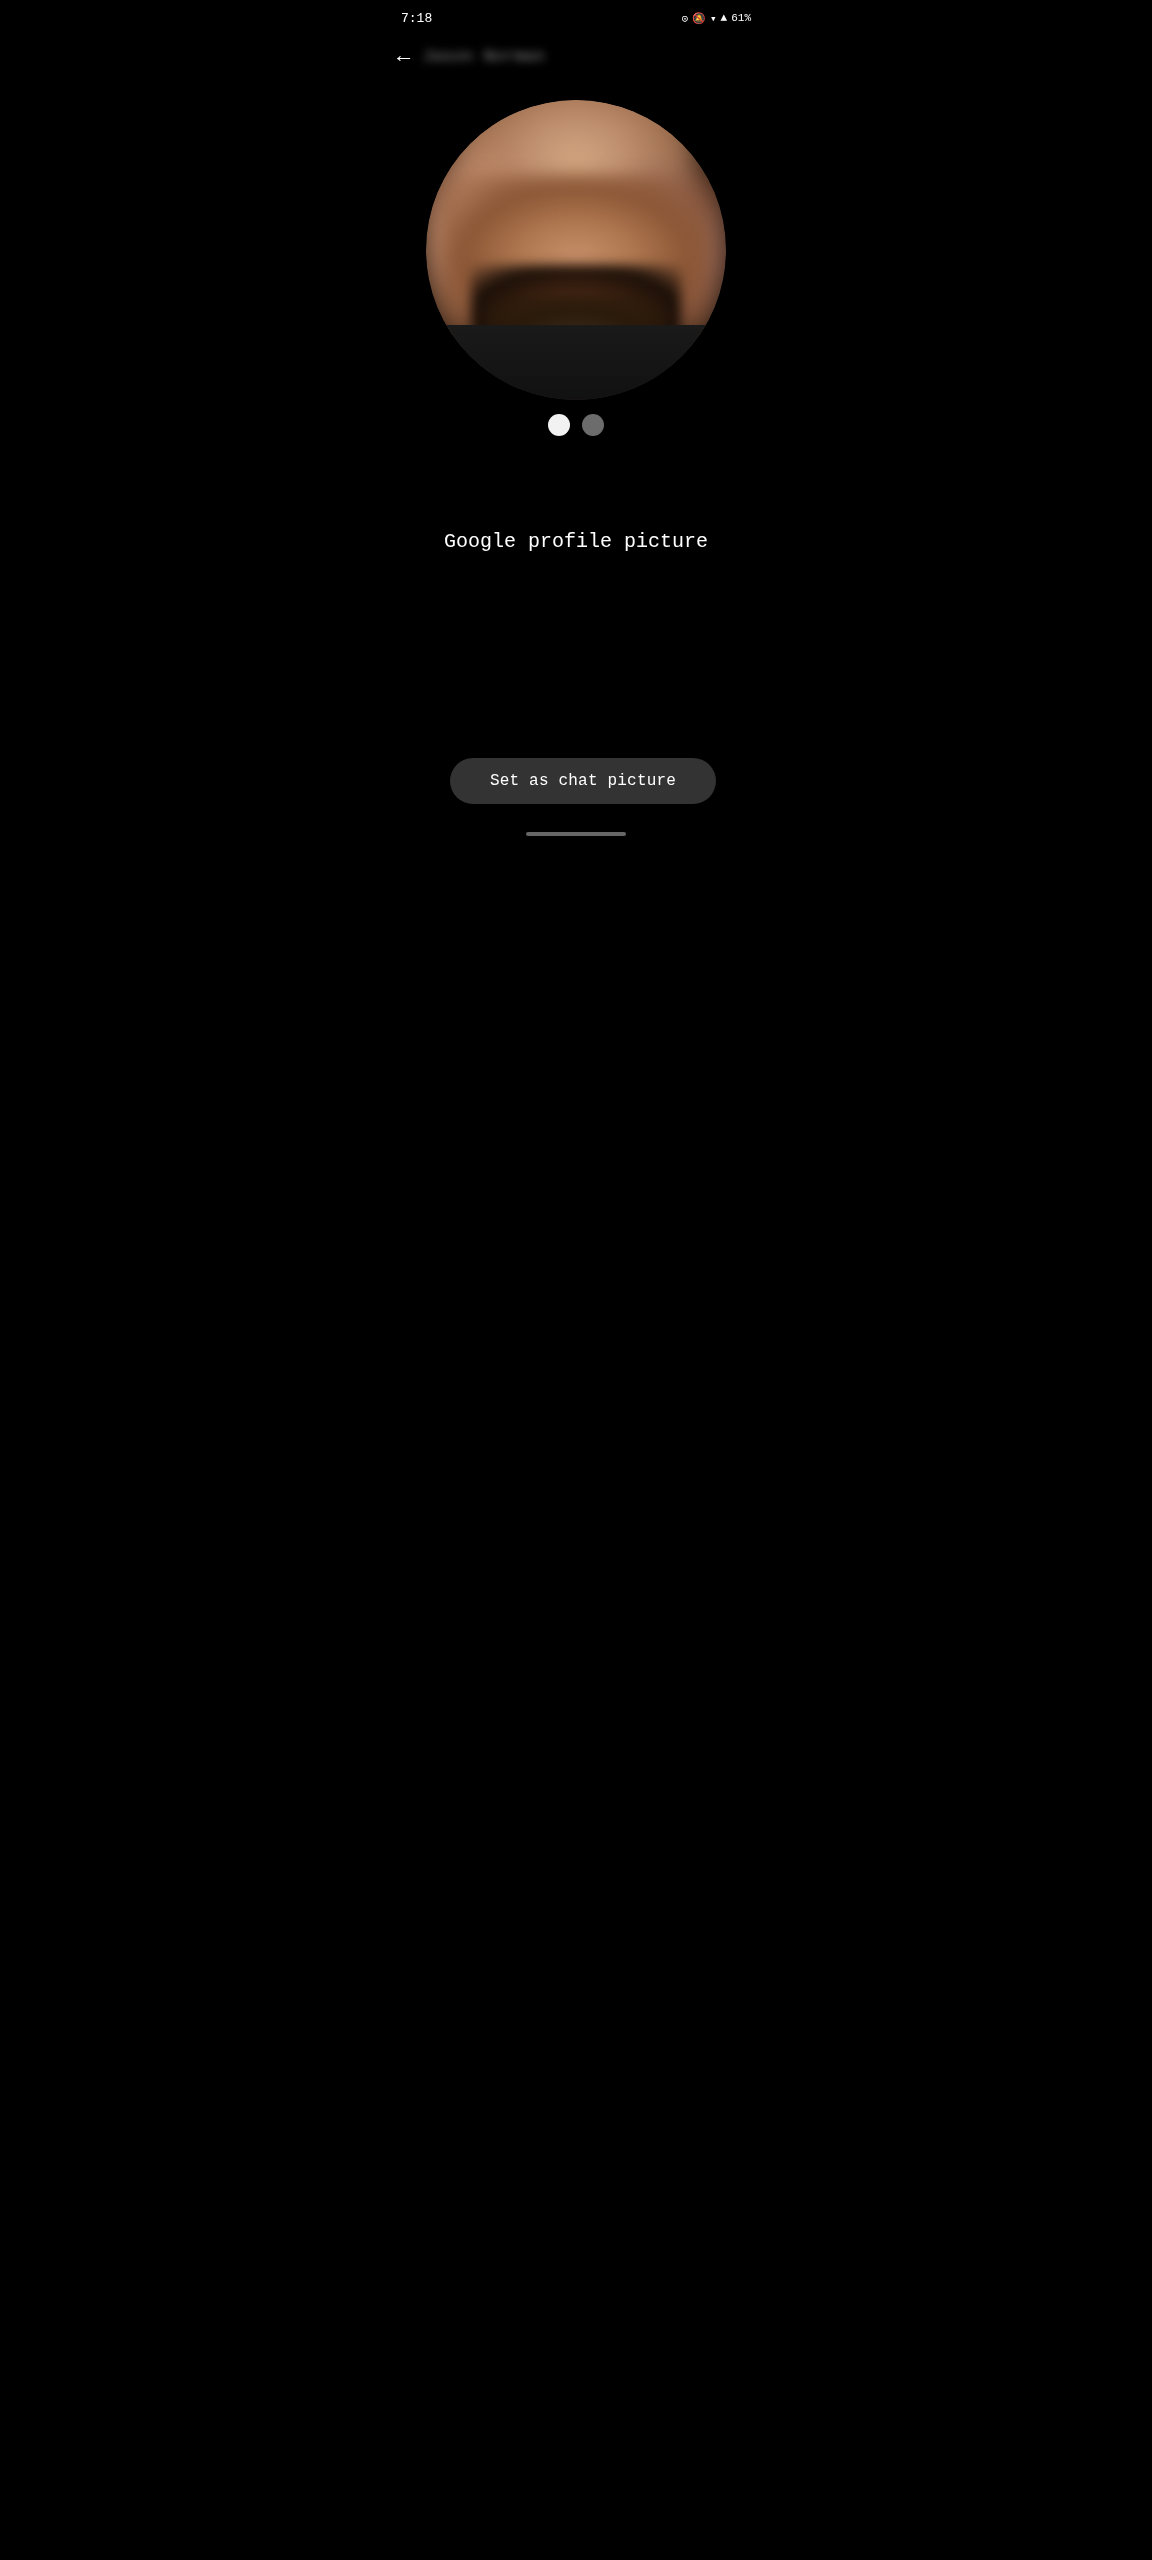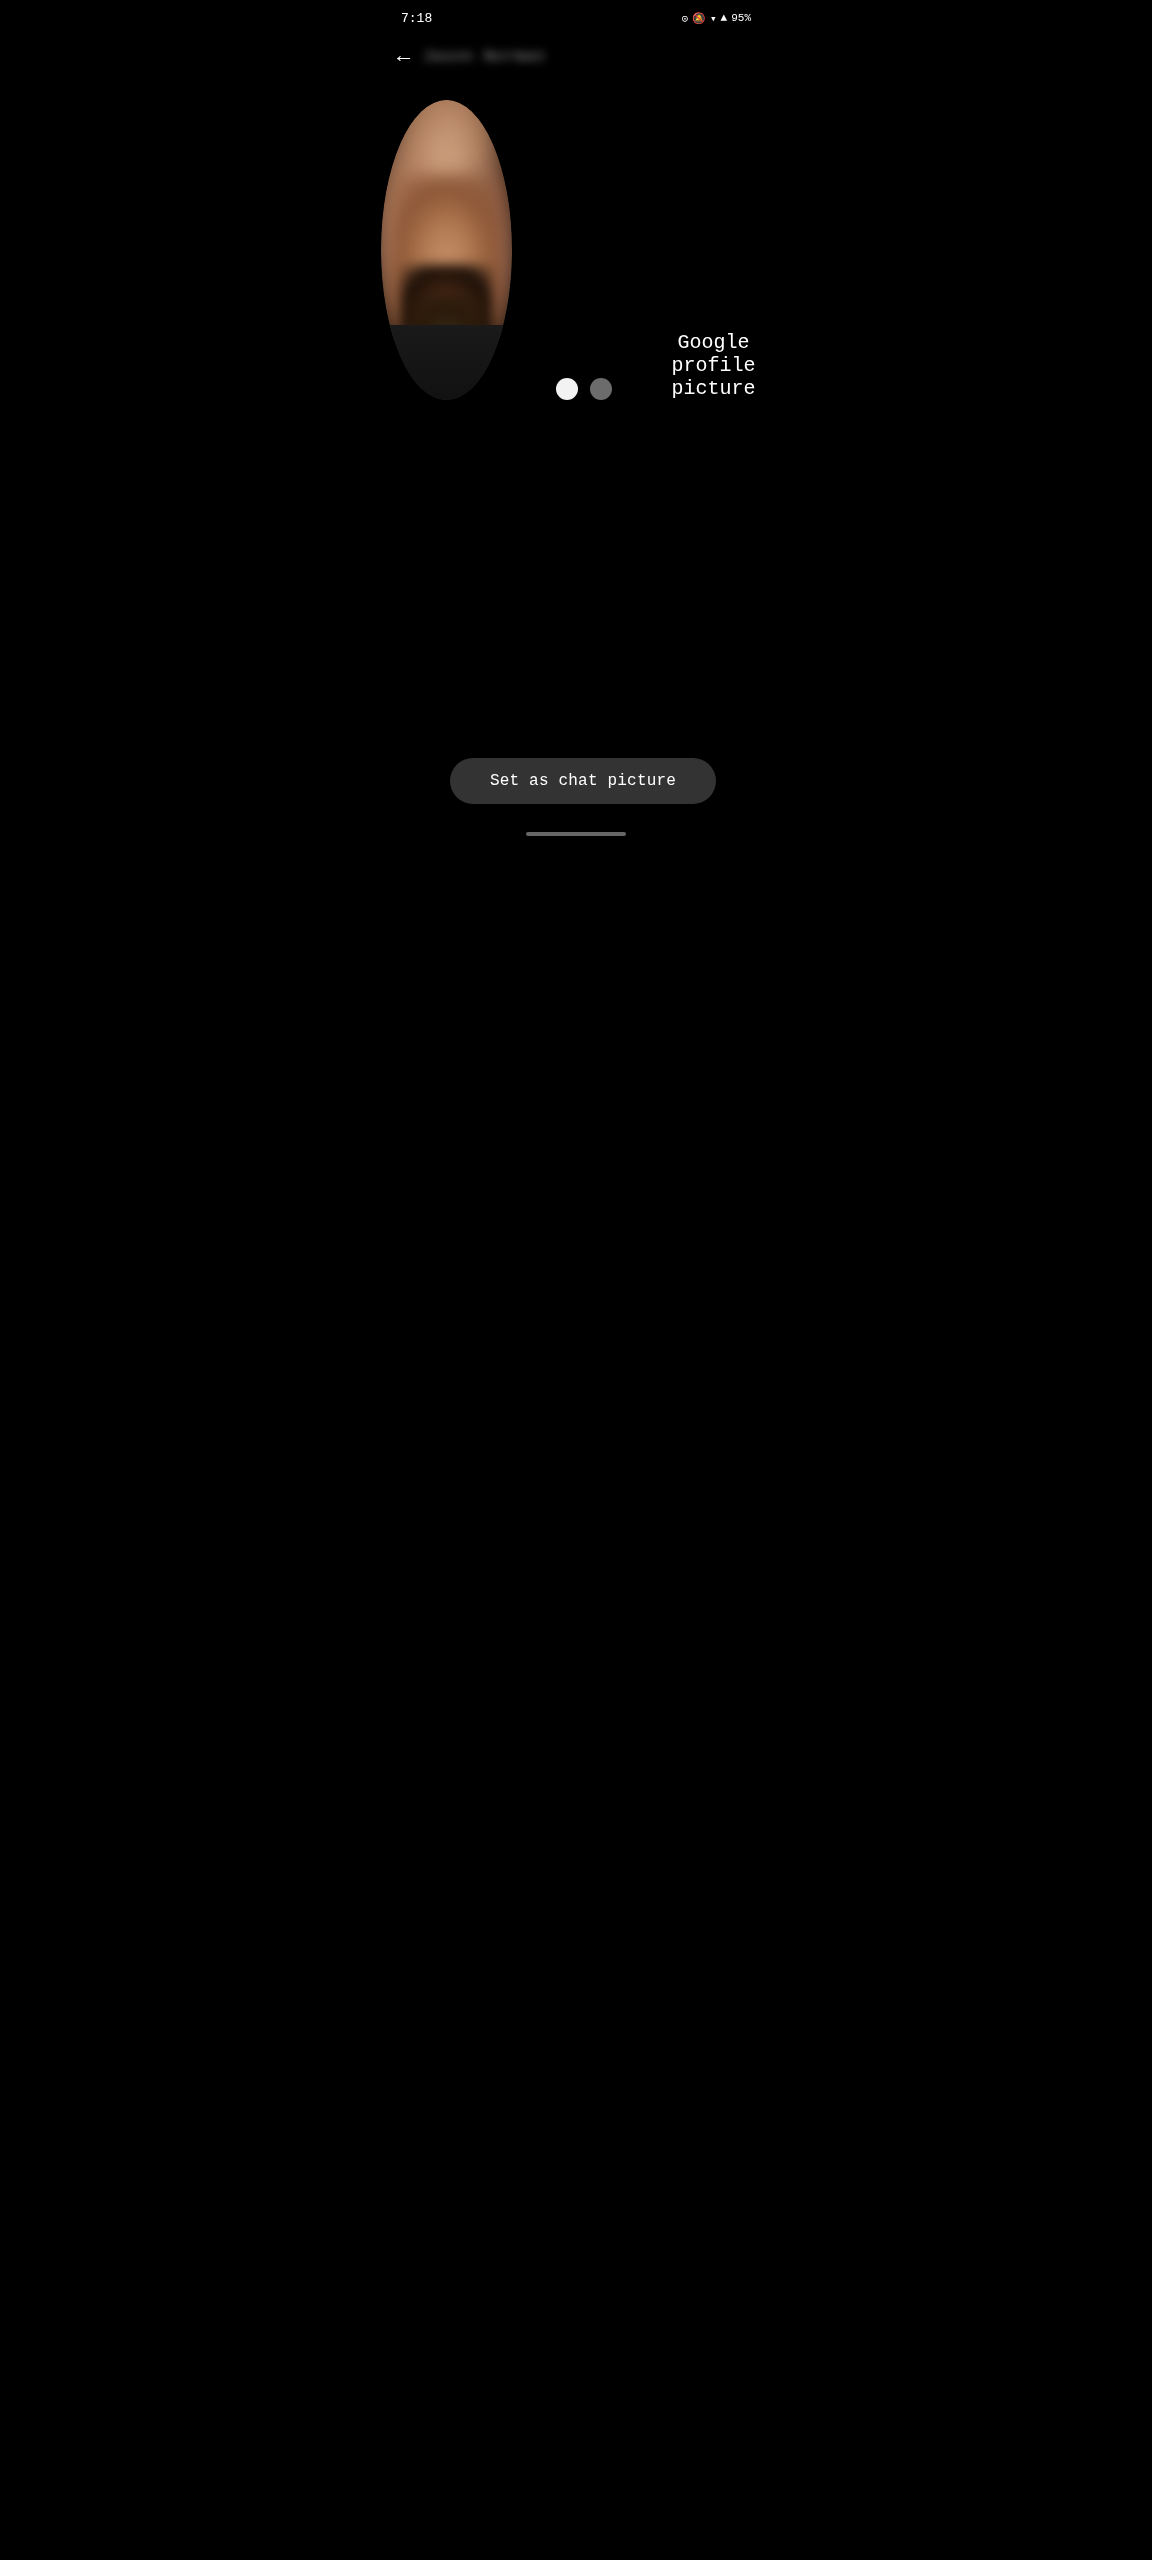--- a/index.html
+++ b/index.html
@@ -73,22 +73,22 @@
     .nav-title {
       color: rgba(255,255,255,0.5);
       font-size: 17px;
       font-weight: 400;
       filter: blur(4px);
     }
 
     
     .profile-section {
       display: flex;
-      flex-direction: row;
-      align-items: flex-end;
+      flex-direction: column;
+      align-items: center;
       margin-top: 20px;
       gap: 44px;
     }
 
     .avatar-container {
       width: 300px;
       height: 300px;
       border-radius: 50%;
       overflow: hidden;
       position: relative;
@@ -260,21 +260,21 @@
 
 <div class="phone-screen">
 
   <div class="status-bar">
     <span class="status-time">7:18</span>
     <div class="status-icons">
       <span class="status-icon">⊙</span>
       <span class="status-icon">🔕</span>
       <span class="status-icon">▾</span>
       <span class="status-icon">▲</span>
-      <span class="status-icon">95%</span>
+      <span class="status-icon">61%</span>
     </div>
   </div>
 
   <div class="nav-bar">
     <span class="back-button">←</span>
     <span class="nav-title">Jason Norman</span>
   </div>
 
   <div class="profile-section">
     <div class="avatar-container">

